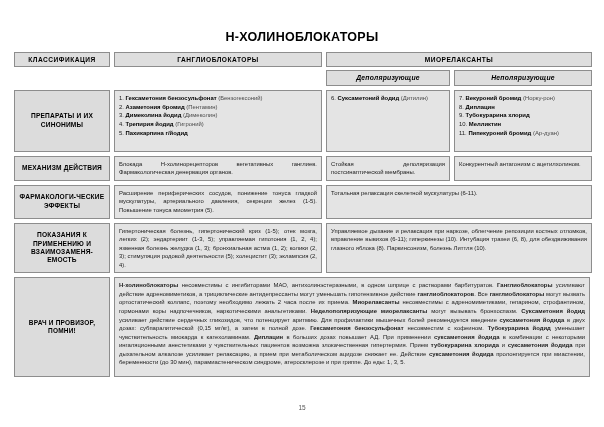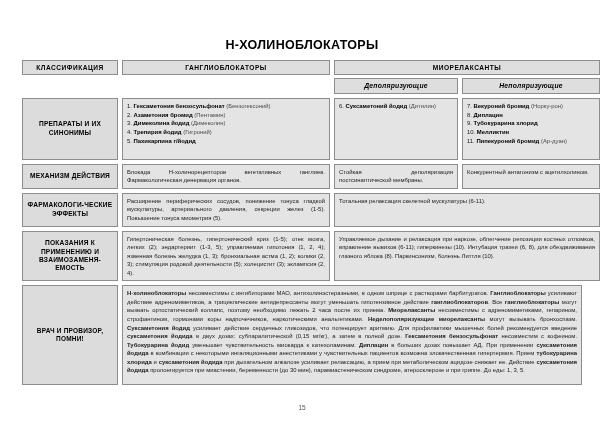--- a/index.html
+++ b/index.html
@@ -14,21 +14,21 @@
     color: #000000;
     position: relative;
     overflow: hidden;
   }
 
   .page {
     position: relative;
     width: 604px;
     height: 427px;
     box-sizing: border-box;
-    padding: 12px;
+    padding: 4px;
   }
 
   
   .doc-title {
     text-align: center;
     font-size: 12.5px;
     font-weight: bold;
     letter-spacing: 0.3px;
     margin: 0;
     padding-top: 26px;

